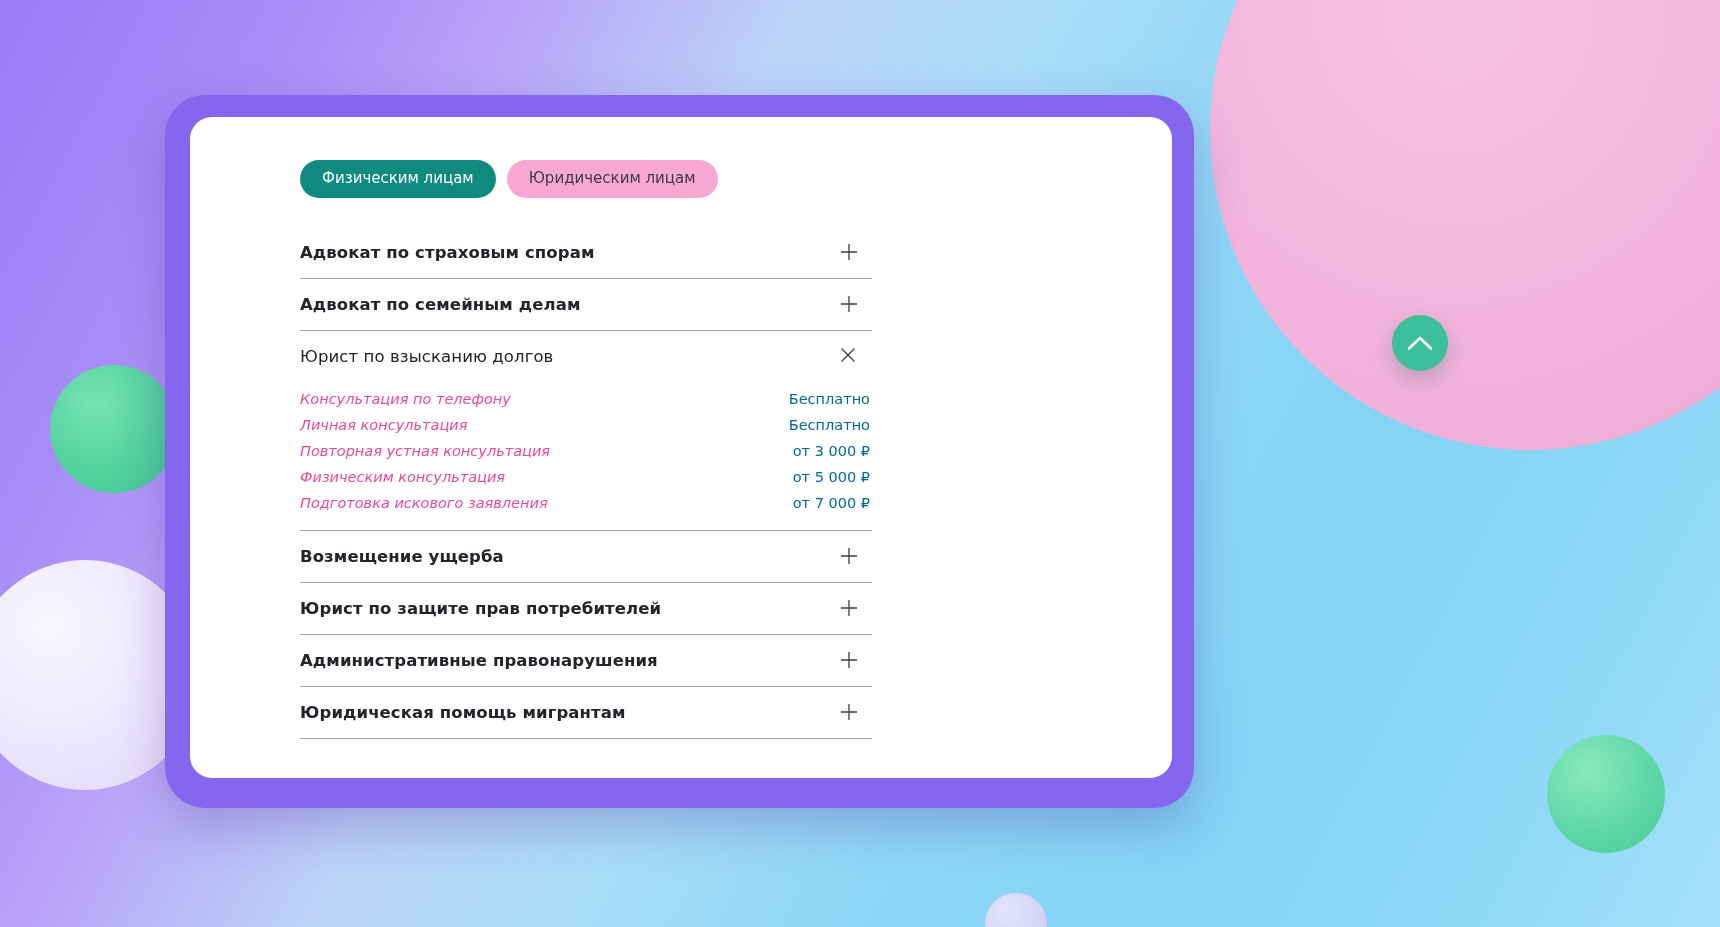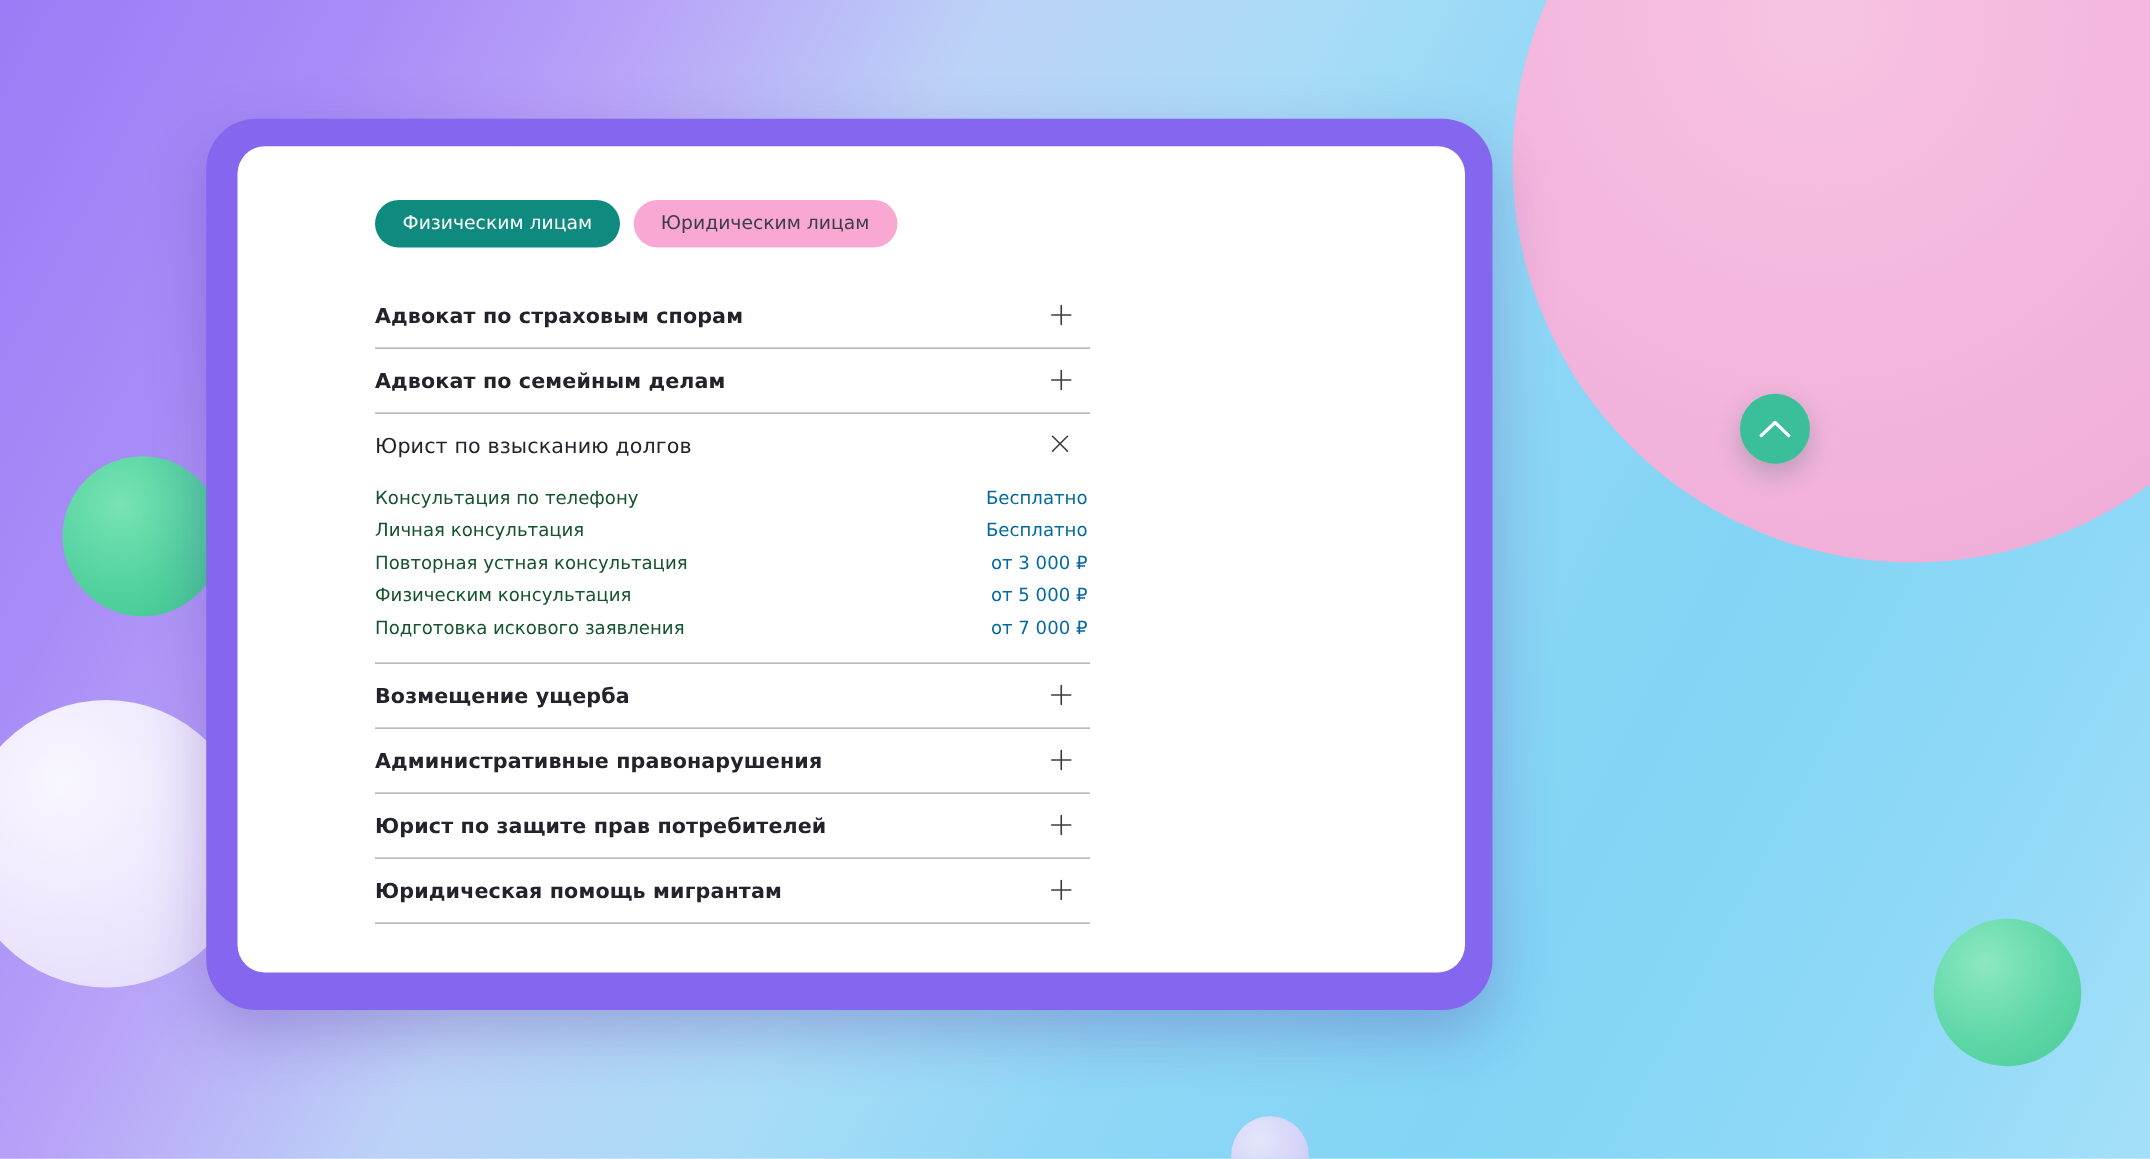--- a/index.html
+++ b/index.html
@@ -170,21 +170,21 @@
   .acc-body { padding: 4px 0 14px; }
 
   .price-row {
     display: flex;
     align-items: baseline;
     justify-content: space-between;
     padding: 5px 0;
     font-size: 14.5px;
   }
 
-  .price-label { color: #14532d; }
+  .price-label { color: #ec4899; font-style: italic; }
 
   .price-value {
     color: #0369a1;
     white-space: nowrap;
     padding-right: 2px;
   }
 
   
   .scroll-top {
     position: absolute;
@@ -281,31 +281,31 @@
               <div class="acc-title">Возмещение ущерба</div>
               <span class="acc-icon">
                 <svg width="18" height="18" viewBox="0 0 18 18" fill="none">
                   <path d="M9 1.4V16.6M1.4 9H16.6" stroke="#3c3c46" stroke-width="1.3" stroke-linecap="round"></path>
                 </svg>
               </span>
             </div>
           </div>
           <div class="acc-item">
             <div class="acc-head">
+              <div class="acc-title">Юрист по защите прав потребителей</div>
+              <span class="acc-icon">
+                <svg width="18" height="18" viewBox="0 0 18 18" fill="none">
+                  <path d="M9 1.4V16.6M1.4 9H16.6" stroke="#3c3c46" stroke-width="1.3" stroke-linecap="round"></path>
+                </svg>
+              </span>
+            </div>
+          </div>
+          <div class="acc-item">
+            <div class="acc-head">
               <div class="acc-title">Административные правонарушения</div>
-              <span class="acc-icon">
-                <svg width="18" height="18" viewBox="0 0 18 18" fill="none">
-                  <path d="M9 1.4V16.6M1.4 9H16.6" stroke="#3c3c46" stroke-width="1.3" stroke-linecap="round"></path>
-                </svg>
-              </span>
-            </div>
-          </div>
-          <div class="acc-item">
-            <div class="acc-head">
-              <div class="acc-title">Юрист по защите прав потребителей</div>
               <span class="acc-icon">
                 <svg width="18" height="18" viewBox="0 0 18 18" fill="none">
                   <path d="M9 1.4V16.6M1.4 9H16.6" stroke="#3c3c46" stroke-width="1.3" stroke-linecap="round"></path>
                 </svg>
               </span>
             </div>
           </div>
           <div class="acc-item">
             <div class="acc-head">
               <div class="acc-title">Юридическая помощь мигрантам</div>

